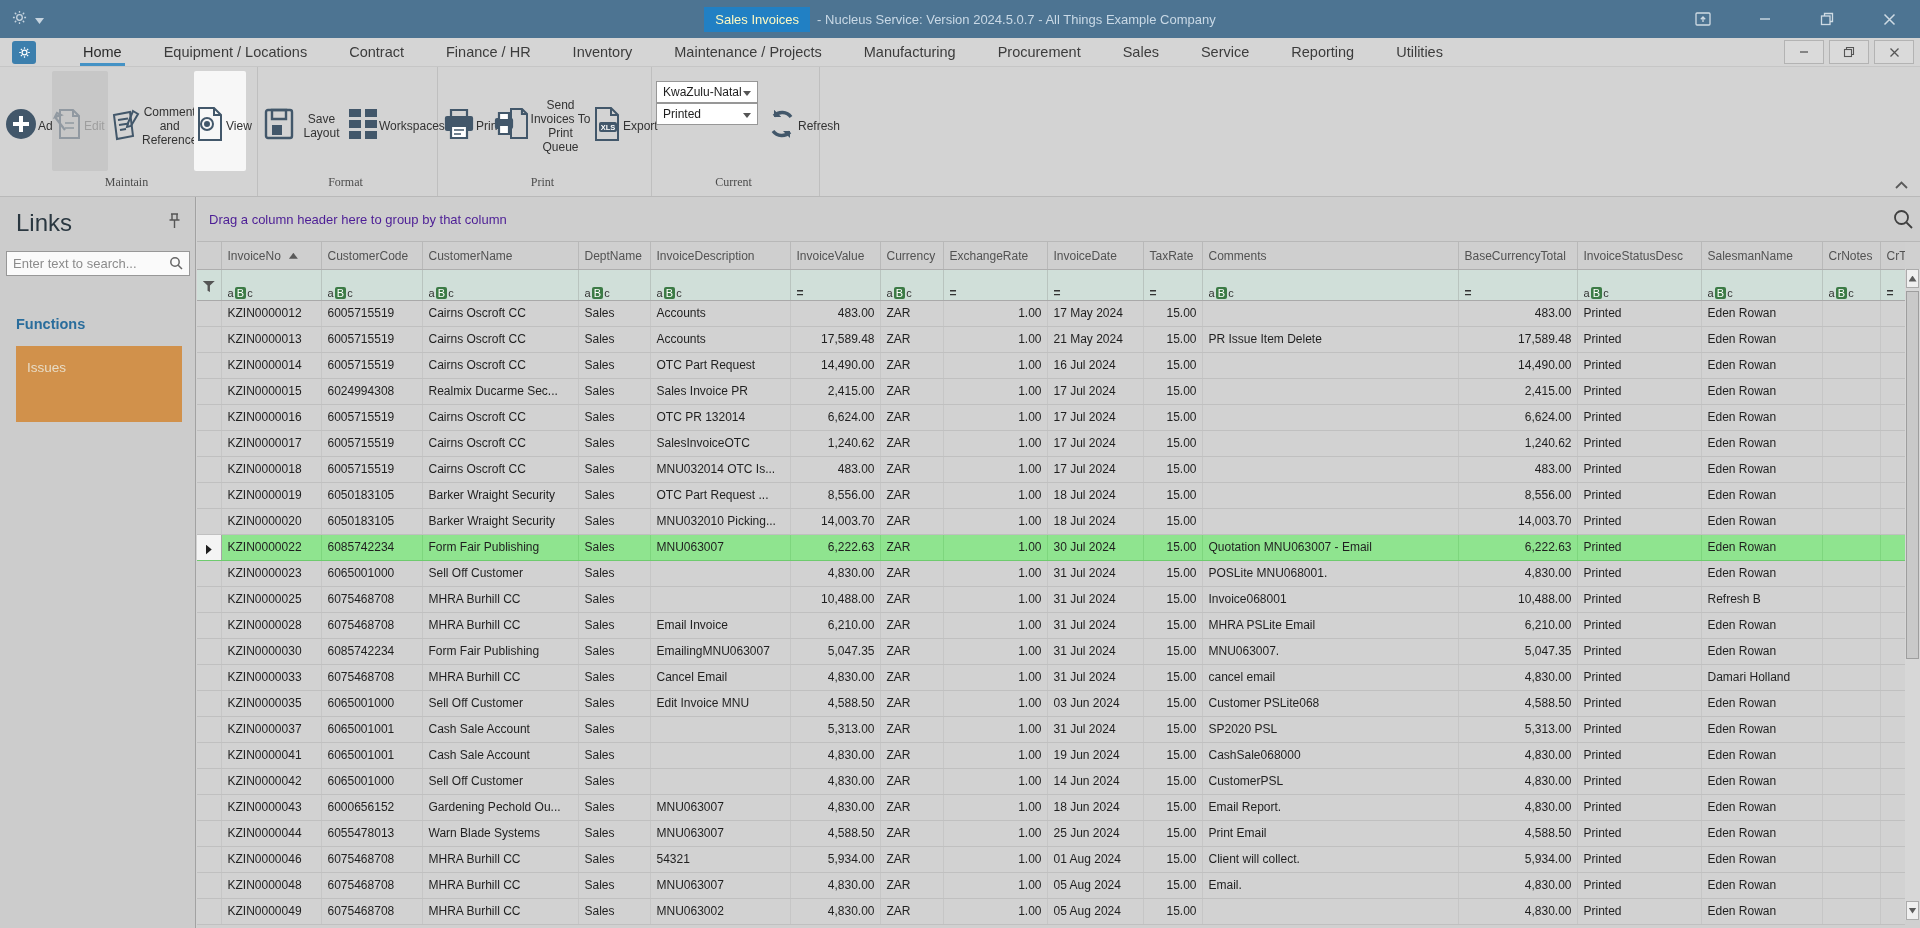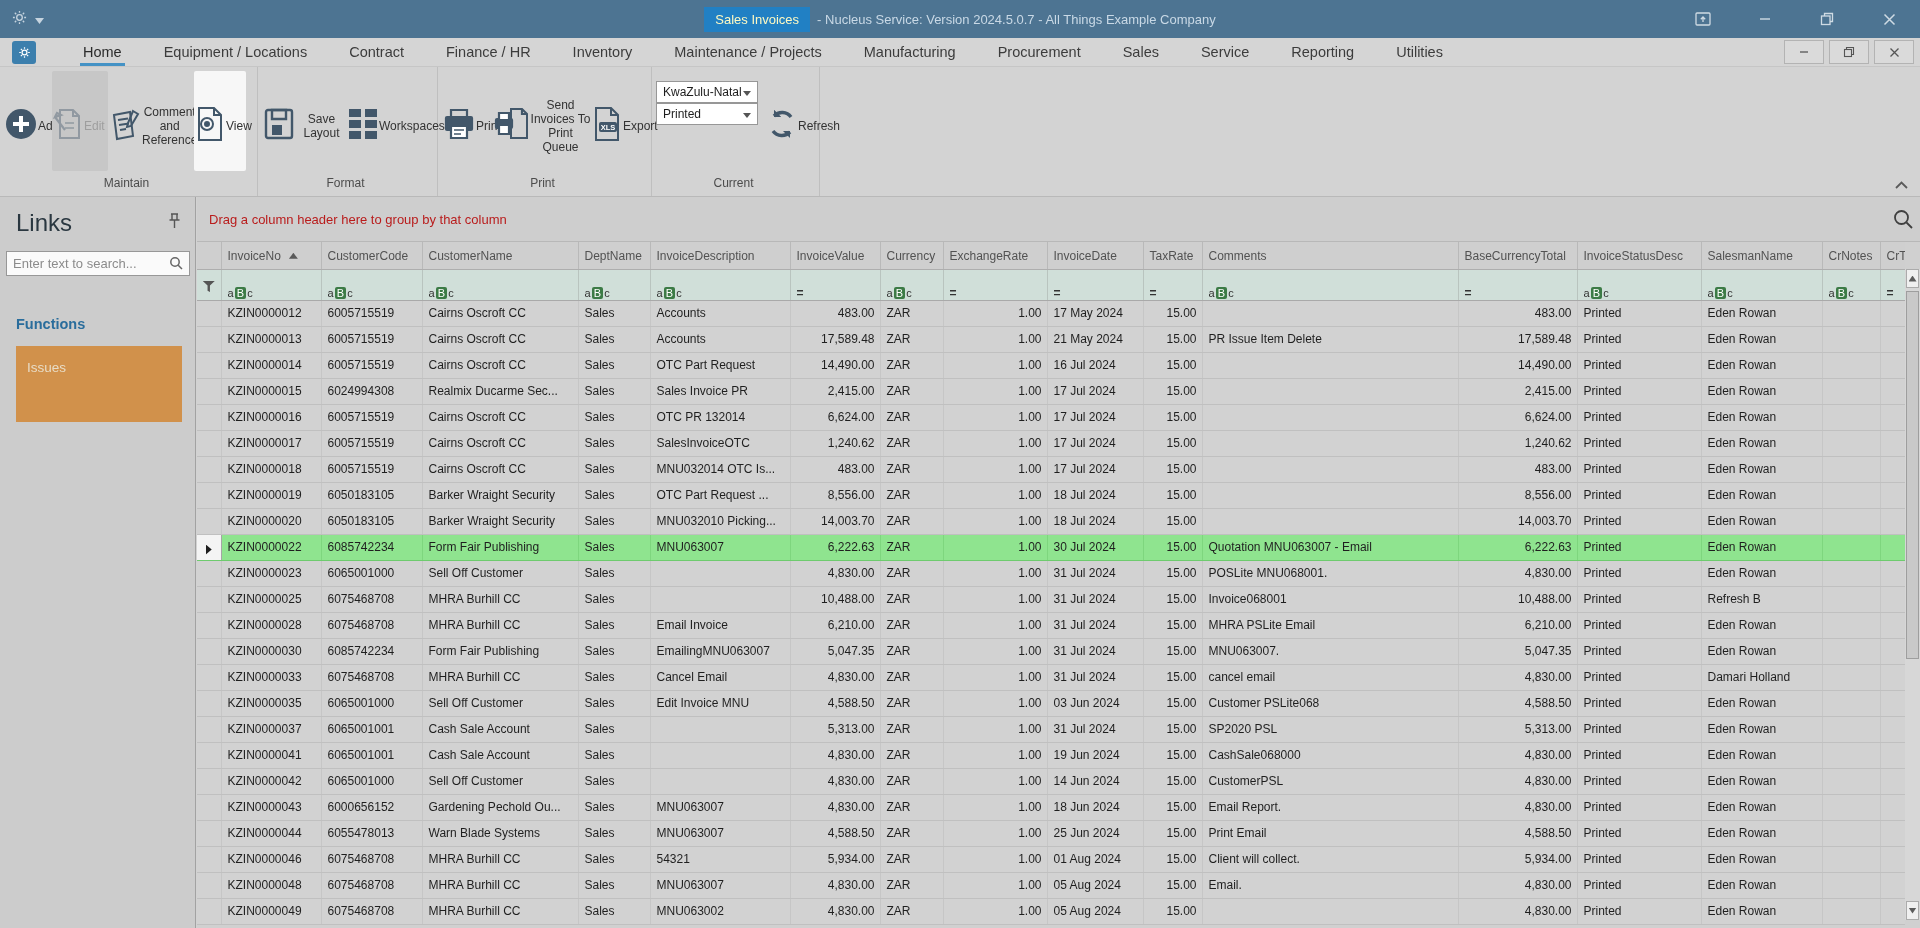--- a/index.html
+++ b/index.html
@@ -31,21 +31,21 @@
   .mini-ctrls { position:absolute; right:6px; top:2px; display:flex; gap:5px; }
   .mbtn { width:40px; height:24px; background:#dadada; border:1px solid #b3b3b3;
     display:flex; align-items:center; justify-content:center; }
   .mbtn svg { stroke:#555; }
 
   
   .ribbon { position:absolute; left:0; top:67px; width:100%; height:130px; background:#d3d3d3;
     border-bottom:1px solid #b9b9b9; display:flex; }
   .rgroup { position:relative; height:100%; border-right:1px solid #bfbfbf; padding:4px 4px 0 4px; }
   .rbtns { display:flex; align-items:flex-start; height:104px; }
-  .rgl { position:absolute; left:0; right:4px; bottom:6px; text-align:center; font-size:12px; color:#4c4c4c; }
+  .rgl { position:absolute; left:0; right:4px; bottom:6px; text-align:center; font-size:12px; color:#4c4c4c;font-family:Liberation Serif, serif; }
   .rbtn { display:flex; flex-direction:row; align-items:center; padding-top:6px; height:100px; border-radius:2px; }
   .ric { height:42px; display:flex; align-items:center; justify-content:center; }
   .rlbl { font-size:12px; color:#333; text-align:center; line-height:14px; margin-top:3px; }
   .rbtn.disabled { background:#c7c7c7; }
   .rbtn.disabled .rlbl { color:#9e9e9e; }
   .rbtn.disabled .ric { opacity:.4; }
   .rbtn.selected { background:#f7f7f7; }
   .wchev { width:8px; height:5px; background:#4c4c4c; margin-top:2px;
     clip-path:polygon(0 0,100% 0,50% 100%); }
   .current-stack { display:flex; flex-direction:column; padding-top:10px; margin-right:8px; }
@@ -67,21 +67,21 @@
   .sb-search input::placeholder { color:#8b8b8b; }
   .sb-search .mag { position:absolute; right:6px; top:5px; }
   .sb-section { margin:40px 0 0 16px; font-size:14.5px; font-weight:bold; color:#2a6d9c; }
   .sb-item { margin:14px 0 0 16px; width:166px; height:76px; background:#d1914b;
     color:#e8dcc6; font-size:13.5px; padding:14px 0 0 11px; }
 
   
   .content { position:absolute; left:197px; top:197px; right:0; bottom:0; background:#d0d0d0; }
   .groupby { position:absolute; left:0; top:0; right:0; height:45px; background:#cecece;
     border-bottom:1px solid #b8b8b8; display:flex; align-items:center; }
-  .groupby-text { margin-left:12px; font-size:13px; color:#b91c1c; }
+  .groupby-text { margin-left:12px; font-size:13px; color:#4c1d95; }
   .grid-search { position:absolute; right:6px; top:11px; }
   .tablewrap { position:absolute; left:0; top:45px; right:15px; bottom:0; overflow:hidden; }
   table { border-collapse:collapse; table-layout:fixed; width:1708px; }
   th,td { white-space:nowrap; overflow:hidden; font-weight:normal; text-align:left; }
   .header-row th { height:27px; background:#cfcfcf; color:#525252; font-size:12px;
     border-right:1px solid #b9b9b9; border-bottom:1px solid #aeaeae; padding:0 0 0 6px; }
   .header-row th.ind { padding:0; background:#cfcfcf; }
   .hlabel { vertical-align:middle; }
   .sort-asc { display:inline-block; width:9px; height:6px; background:#5a5a5a; margin-left:8px;
     clip-path:polygon(50% 0,100% 100%,0 100%); }

